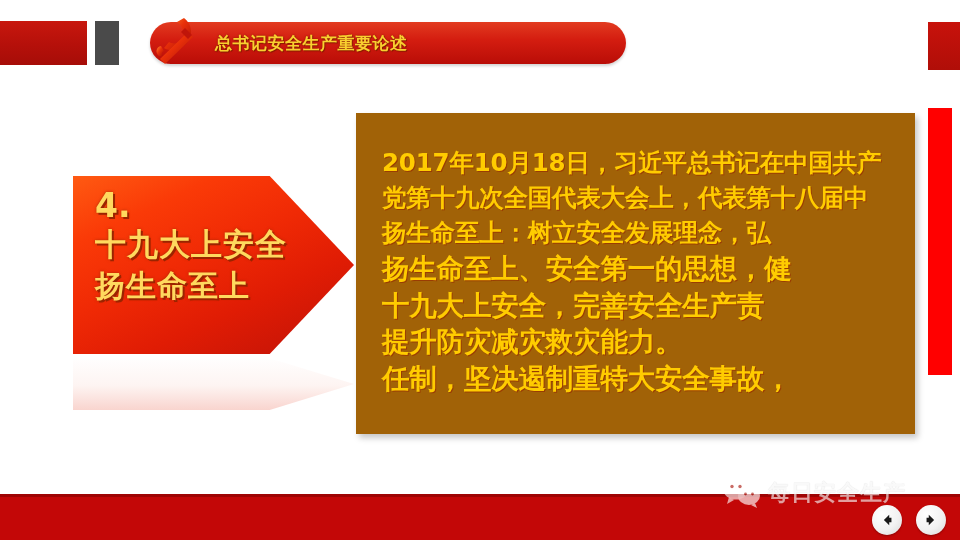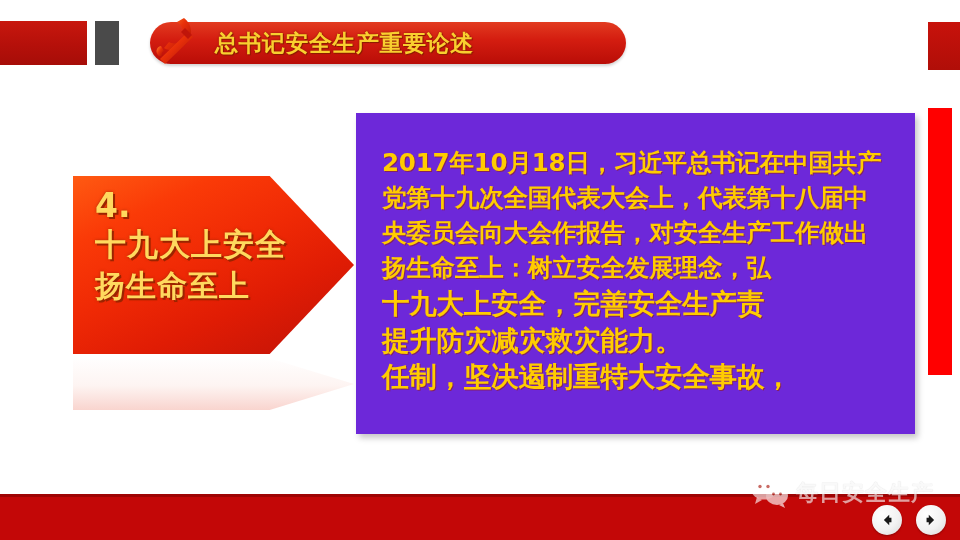--- a/index.html
+++ b/index.html
@@ -22,21 +22,21 @@
   }
   .hdr-banner{
     position:absolute;left:150px;top:22px;width:476px;height:42px;
     border-radius:21px;
     background:linear-gradient(180deg,#e23b20 0%,#d41d10 42%,#b90d07 100%);
     box-shadow:0 2px 3px rgba(0,0,0,.18);
   }
   .hdr-banner-title{
     position:absolute;left:215px;top:26px;width:400px;height:34px;
     line-height:34px;
-    font-size:23px;font-weight:bold;letter-spacing:.5px;
+    font-size:17px;font-weight:bold;letter-spacing:.5px;
     color:#f9cf2f;
     text-shadow:1px 1px 0 #8e1b00, 0 0 2px rgba(120,20,0,.9);
     white-space:nowrap;
   }
   .emblem{
     position:absolute;left:144px;top:12px;width:60px;height:58px;
   }
   .hdr-corner-red{
     position:absolute;right:0;top:22px;width:32px;height:48px;
     background:linear-gradient(180deg,#c8120b 0%,#b00e08 100%);
@@ -73,21 +73,21 @@
     background:linear-gradient(180deg,rgba(225,40,10,.36) 0%,rgba(230,60,20,.10) 45%,rgba(255,255,255,0) 100%);
     -webkit-clip-path:polygon(0 0, 70% 0, 100% 48%, 70% 96%, 0 96%);
     clip-path:polygon(0 0, 70% 0, 100% 48%, 70% 96%, 0 96%);
     transform:scaleY(-1);
     opacity:.55;
   }
 
   
   .content-box{
     position:absolute;left:356px;top:113px;width:559px;height:321px;
-    background:#6d28d9;
+    background:#a16207;
     box-shadow:3px 4px 6px rgba(0,0,0,.22);
   }
   .content-text{
     position:absolute;left:26px;top:32px;width:512px;
     color:#ffcc00;font-weight:bold;
     text-shadow:1px 1px 0 rgba(150,30,0,.55);
   }
   .ct-line{display:block;white-space:nowrap;}
   .ct-small{font-size:24.5px;line-height:35px;letter-spacing:-0.2px;}
   .ct-big{font-size:27.5px;line-height:36.5px;letter-spacing:-0.2px;}
@@ -100,22 +100,22 @@
 
   
   .bottom-band{
     position:absolute;left:0;bottom:0;width:960px;height:43px;
     background:#c30707;
     border-top:3px solid #9e0404;
   }
 
   
   .watermark{
-    position:absolute;left:742px;top:472px;width:200px;height:42px;
-    display:flex;align-items:center;opacity:.72;justify-content:center;
+    position:absolute;left:722px;top:472px;width:200px;height:42px;
+    display:flex;align-items:center;opacity:.72;
   }
   .wm-label{
     font-size:22px;font-weight:bold;color:rgba(255,255,255,.85);
     margin-left:6px;letter-spacing:1px;
     text-shadow:0 0 1px rgba(0,0,0,.25);
     mix-blend-mode:screen;
   }
   .wm-icon{width:40px;height:32px;position:relative;flex:0 0 auto;}
 
   
@@ -166,22 +166,22 @@
     </div>
   </div>
   <div class="arrow-reflect"></div>
 
   <div class="right-bar"></div>
 
   <div class="content-box">
     <div class="content-text">
       <span class="ct-line ct-small">2017年10月18日，习近平总书记在中国共产</span>
       <span class="ct-line ct-small">党第十九次全国代表大会上，代表第十八届中</span>
-      <span class="ct-line ct-small">央委员会向大会作报告，对安全生产工作做出</span>
       <span class="ct-line ct-small">扬生命至上：树立安全发展理念，弘</span>
+      <span class="ct-line ct-big">扬生命至上、安全第一的思想，健</span>
       <span class="ct-line ct-big">十九大上安全，完善安全生产责</span>
       <span class="ct-line ct-big">提升防灾减灾救灾能力。</span>
       <span class="ct-line ct-big">任制，坚决遏制重特大安全事故，</span>
     </div>
   </div>
 
   <div class="bottom-band"></div>
 
   <div class="watermark">
     <span class="wm-icon">

